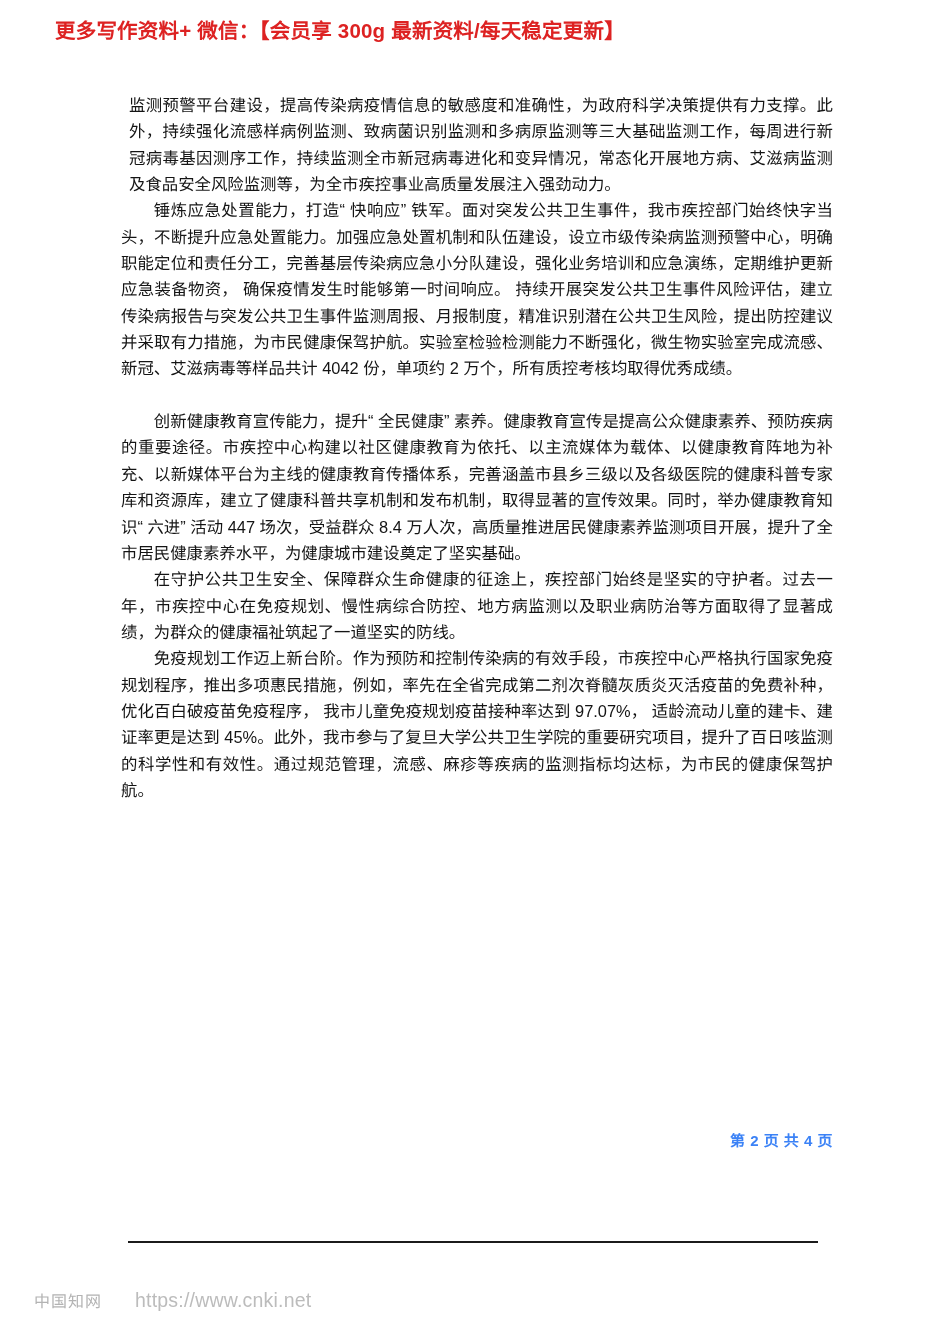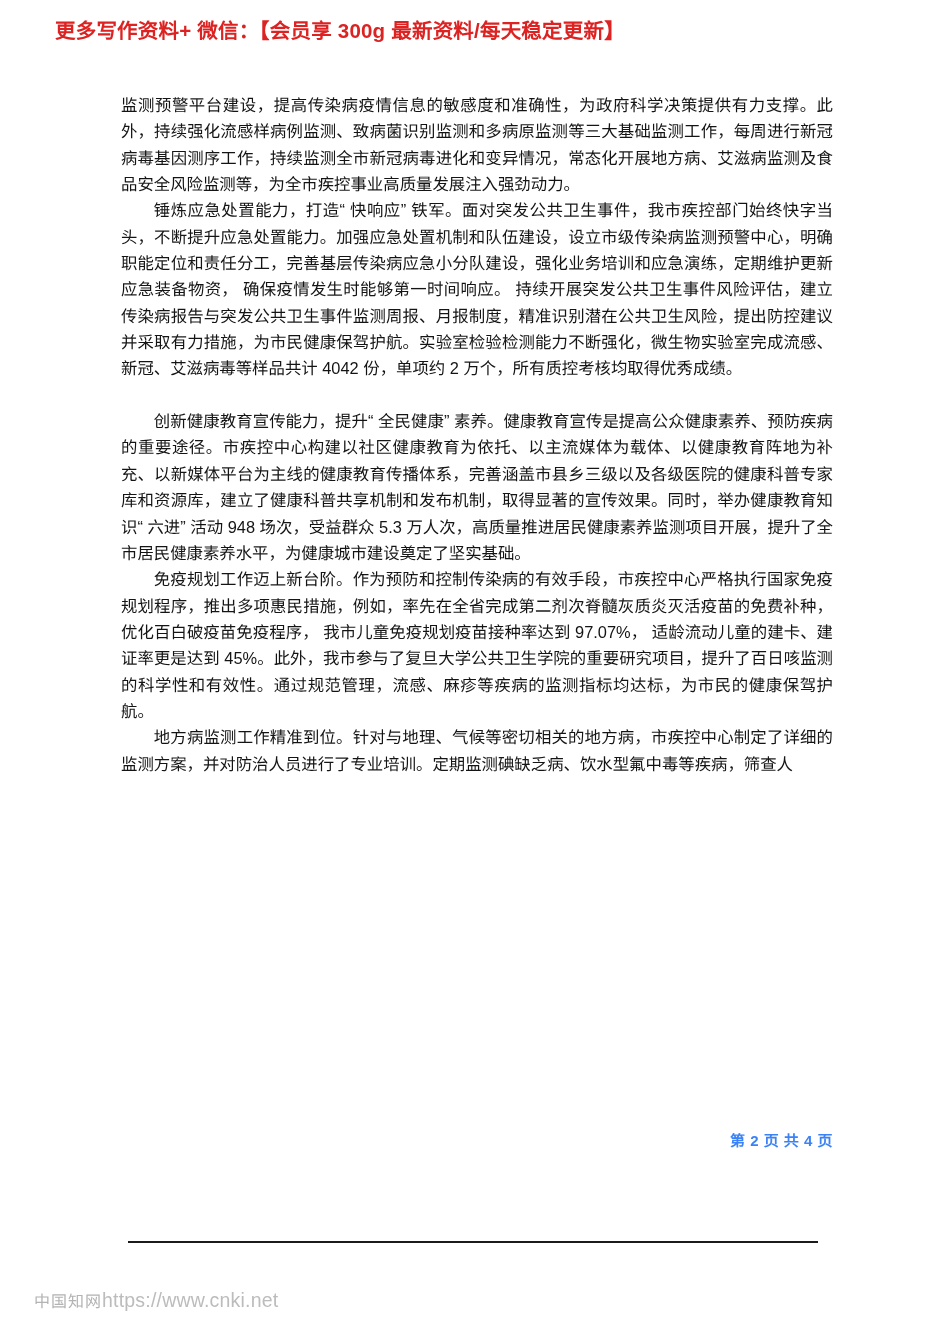--- a/index.html
+++ b/index.html
@@ -46,20 +46,21 @@
     line-height: 26.35px;
     color: #141414;
     text-align: justify;
     text-justify: inter-ideograph;
     text-indent: 2em;
     word-break: break-all;
     font-family: "Liberation Sans", "DejaVu Sans", sans-serif;
   }
   .para.no-indent {
     text-indent: 0;
+    margin-left: 8px;
   }
   .para-gap {
     height: 26.35px;
   }
 
   
   .page-number {
     position: absolute;
     left: 0;
     top: 1129px;
@@ -91,38 +92,39 @@
     color: #b6b6b6;
     white-space: nowrap;
   }
   .watermark-brand {
     font-size: 16px;
     letter-spacing: 1px;
     color: #b3b3b3;
   }
   .watermark-url {
     font-size: 19.5px;
+    margin-left: 33px;
     color: #bcbcbc;
     letter-spacing: 0.2px;
   }
 </style>
 </head>
 <body>
 
 <div class="promo-banner">
   <span>更多写作资料+ 微信：【会员享 300g 最新资料/每天稳定更新】</span>
 </div>
 
 <div class="doc-body">
   <p class="para no-indent">监测预警平台建设，提高传染病疫情信息的敏感度和准确性，为政府科学决策提供有力支撑。此外，持续强化流感样病例监测、致病菌识别监测和多病原监测等三大基础监测工作，每周进行新冠病毒基因测序工作，持续监测全市新冠病毒进化和变异情况，常态化开展地方病、艾滋病监测及食品安全风险监测等，为全市疾控事业高质量发展注入强劲动力。</p>
   <p class="para">锤炼应急处置能力，打造“ 快响应” 铁军。面对突发公共卫生事件，我市疾控部门始终快字当头，不断提升应急处置能力。加强应急处置机制和队伍建设，设立市级传染病监测预警中心，明确职能定位和责任分工，完善基层传染病应急小分队建设，强化业务培训和应急演练，定期维护更新应急装备物资， 确保疫情发生时能够第一时间响应。 持续开展突发公共卫生事件风险评估，建立传染病报告与突发公共卫生事件监测周报、月报制度，精准识别潜在公共卫生风险，提出防控建议并采取有力措施，为市民健康保驾护航。实验室检验检测能力不断强化，微生物实验室完成流感、新冠、艾滋病毒等样品共计 4042 份，单项约 2 万个，所有质控考核均取得优秀成绩。</p>
   <div class="para-gap"></div>
-  <p class="para">创新健康教育宣传能力，提升“ 全民健康” 素养。健康教育宣传是提高公众健康素养、预防疾病的重要途径。市疾控中心构建以社区健康教育为依托、以主流媒体为载体、以健康教育阵地为补充、以新媒体平台为主线的健康教育传播体系，完善涵盖市县乡三级以及各级医院的健康科普专家库和资源库，建立了健康科普共享机制和发布机制，取得显著的宣传效果。同时，举办健康教育知识“ 六进” 活动 948 场次，受益群众 5.3 万人次，高质量推进居民健康素养监测项目开展，提升了全市居民健康素养水平，为健康城市建设奠定了坚实基础。</p>
+  <p class="para">创新健康教育宣传能力，提升“ 全民健康” 素养。健康教育宣传是提高公众健康素养、预防疾病的重要途径。市疾控中心构建以社区健康教育为依托、以主流媒体为载体、以健康教育阵地为补充、以新媒体平台为主线的健康教育传播体系，完善涵盖市县乡三级以及各级医院的健康科普专家库和资源库，建立了健康科普共享机制和发布机制，取得显著的宣传效果。同时，举办健康教育知识“ 六进” 活动 447 场次，受益群众 8.4 万人次，高质量推进居民健康素养监测项目开展，提升了全市居民健康素养水平，为健康城市建设奠定了坚实基础。</p>
+  <p class="para">在守护公共卫生安全、保障群众生命健康的征途上，疾控部门始终是坚实的守护者。过去一年，市疾控中心在免疫规划、慢性病综合防控、地方病监测以及职业病防治等方面取得了显著成绩，为群众的健康福祉筑起了一道坚实的防线。</p>
   <p class="para">免疫规划工作迈上新台阶。作为预防和控制传染病的有效手段，市疾控中心严格执行国家免疫规划程序，推出多项惠民措施，例如，率先在全省完成第二剂次脊髓灰质炎灭活疫苗的免费补种， 优化百白破疫苗免疫程序， 我市儿童免疫规划疫苗接种率达到 97.07%， 适龄流动儿童的建卡、建证率更是达到 45%。此外，我市参与了复旦大学公共卫生学院的重要研究项目，提升了百日咳监测的科学性和有效性。通过规范管理，流感、麻疹等疾病的监测指标均达标，为市民的健康保驾护航。</p>
-  <p class="para">地方病监测工作精准到位。针对与地理、气候等密切相关的地方病，市疾控中心制定了详细的监测方案，并对防治人员进行了专业培训。定期监测碘缺乏病、饮水型氟中毒等疾病，筛查人</p>
 </div>
 
 <div class="page-number">第 2 页 共 4 页</div>
 
 <div class="bottom-rule"></div>
 
 <div class="watermark">
   <span class="watermark-brand">中国知网</span>
   <span class="watermark-url">https://www.cnki.net</span>
 </div>

